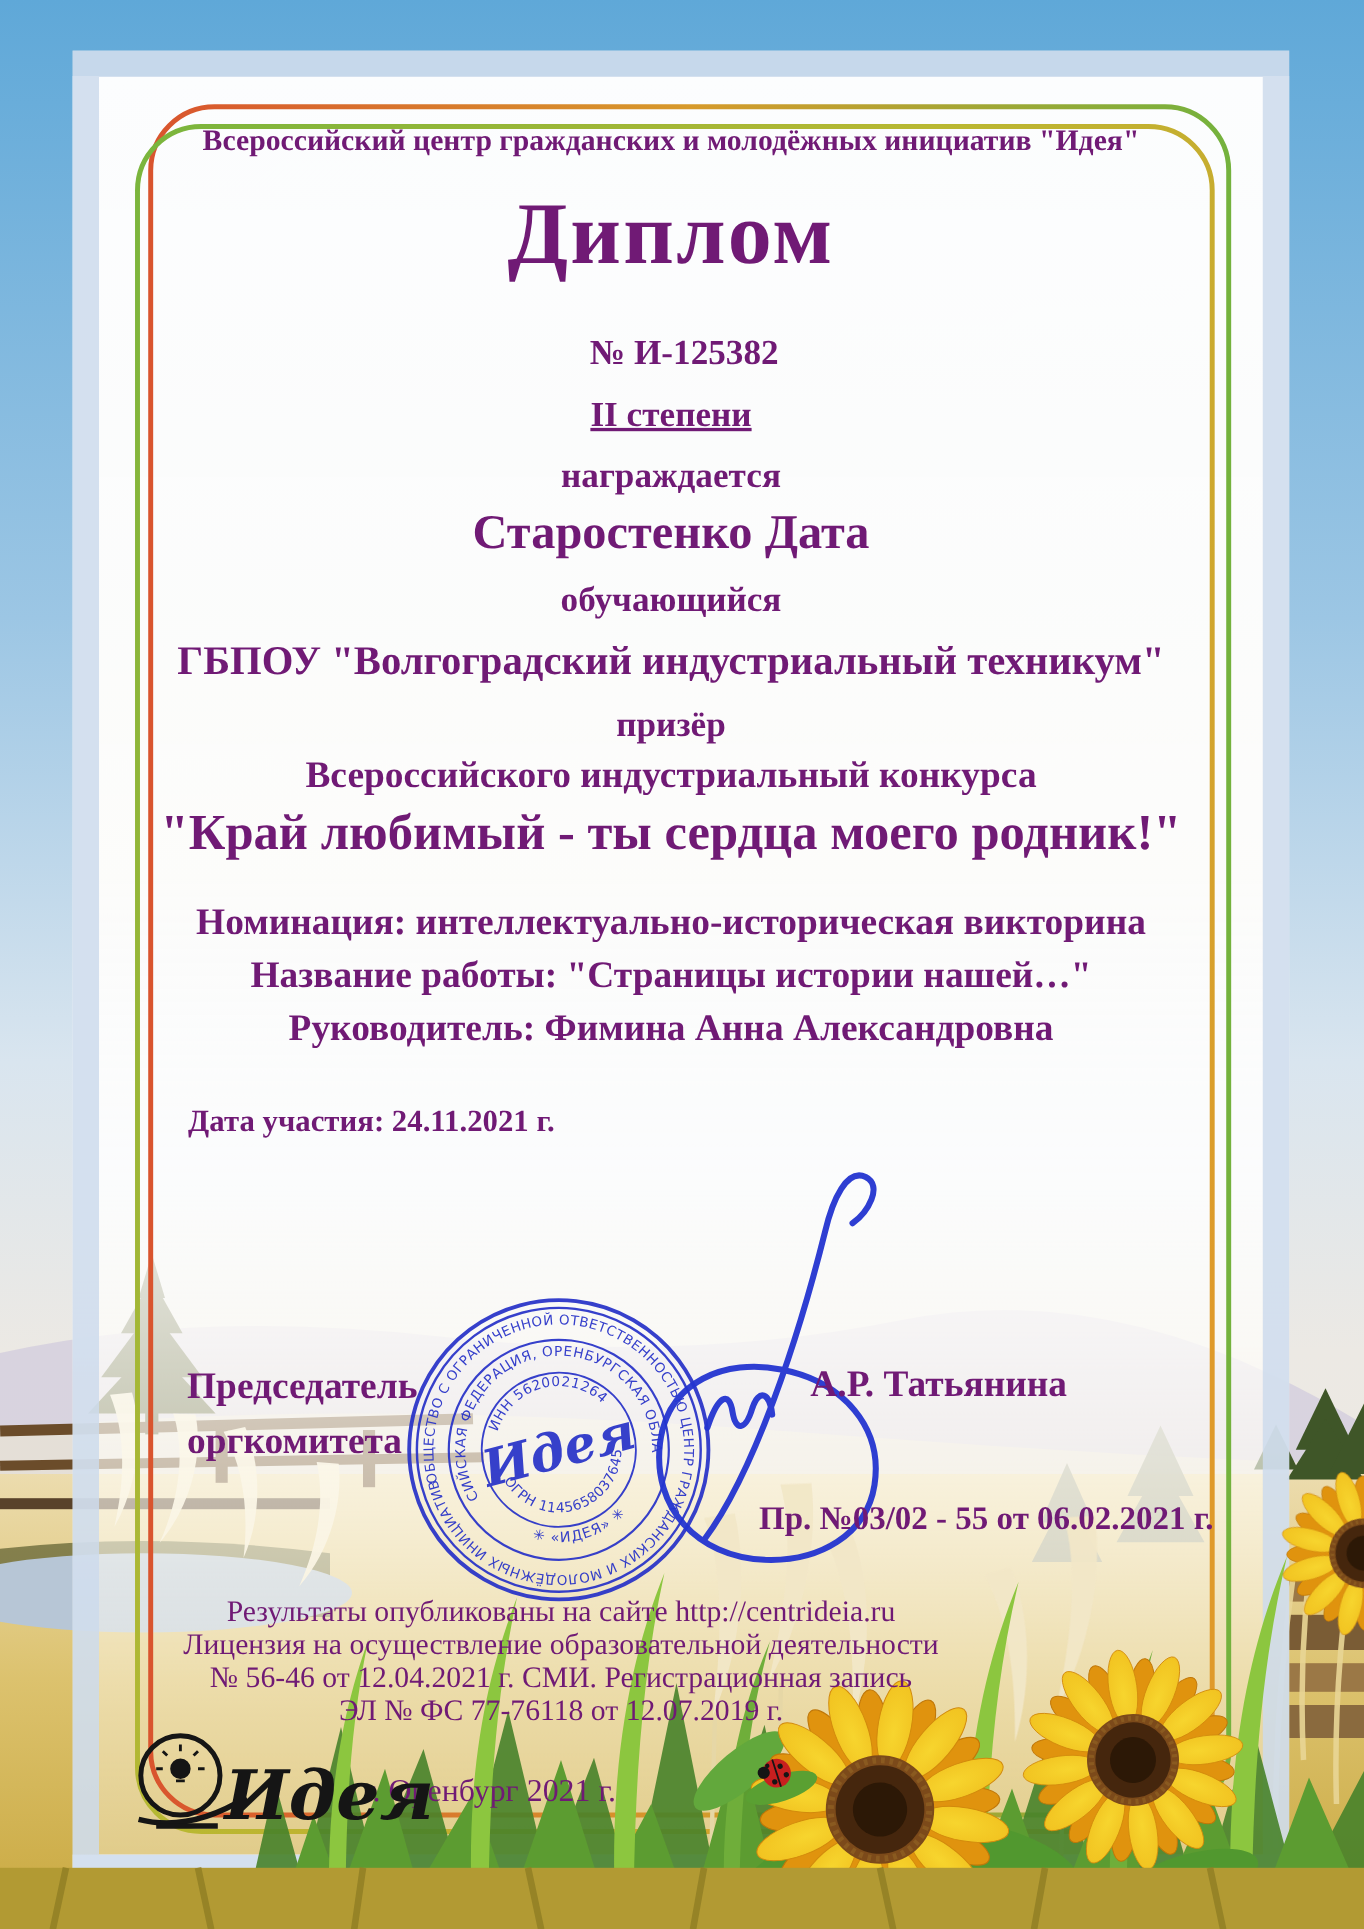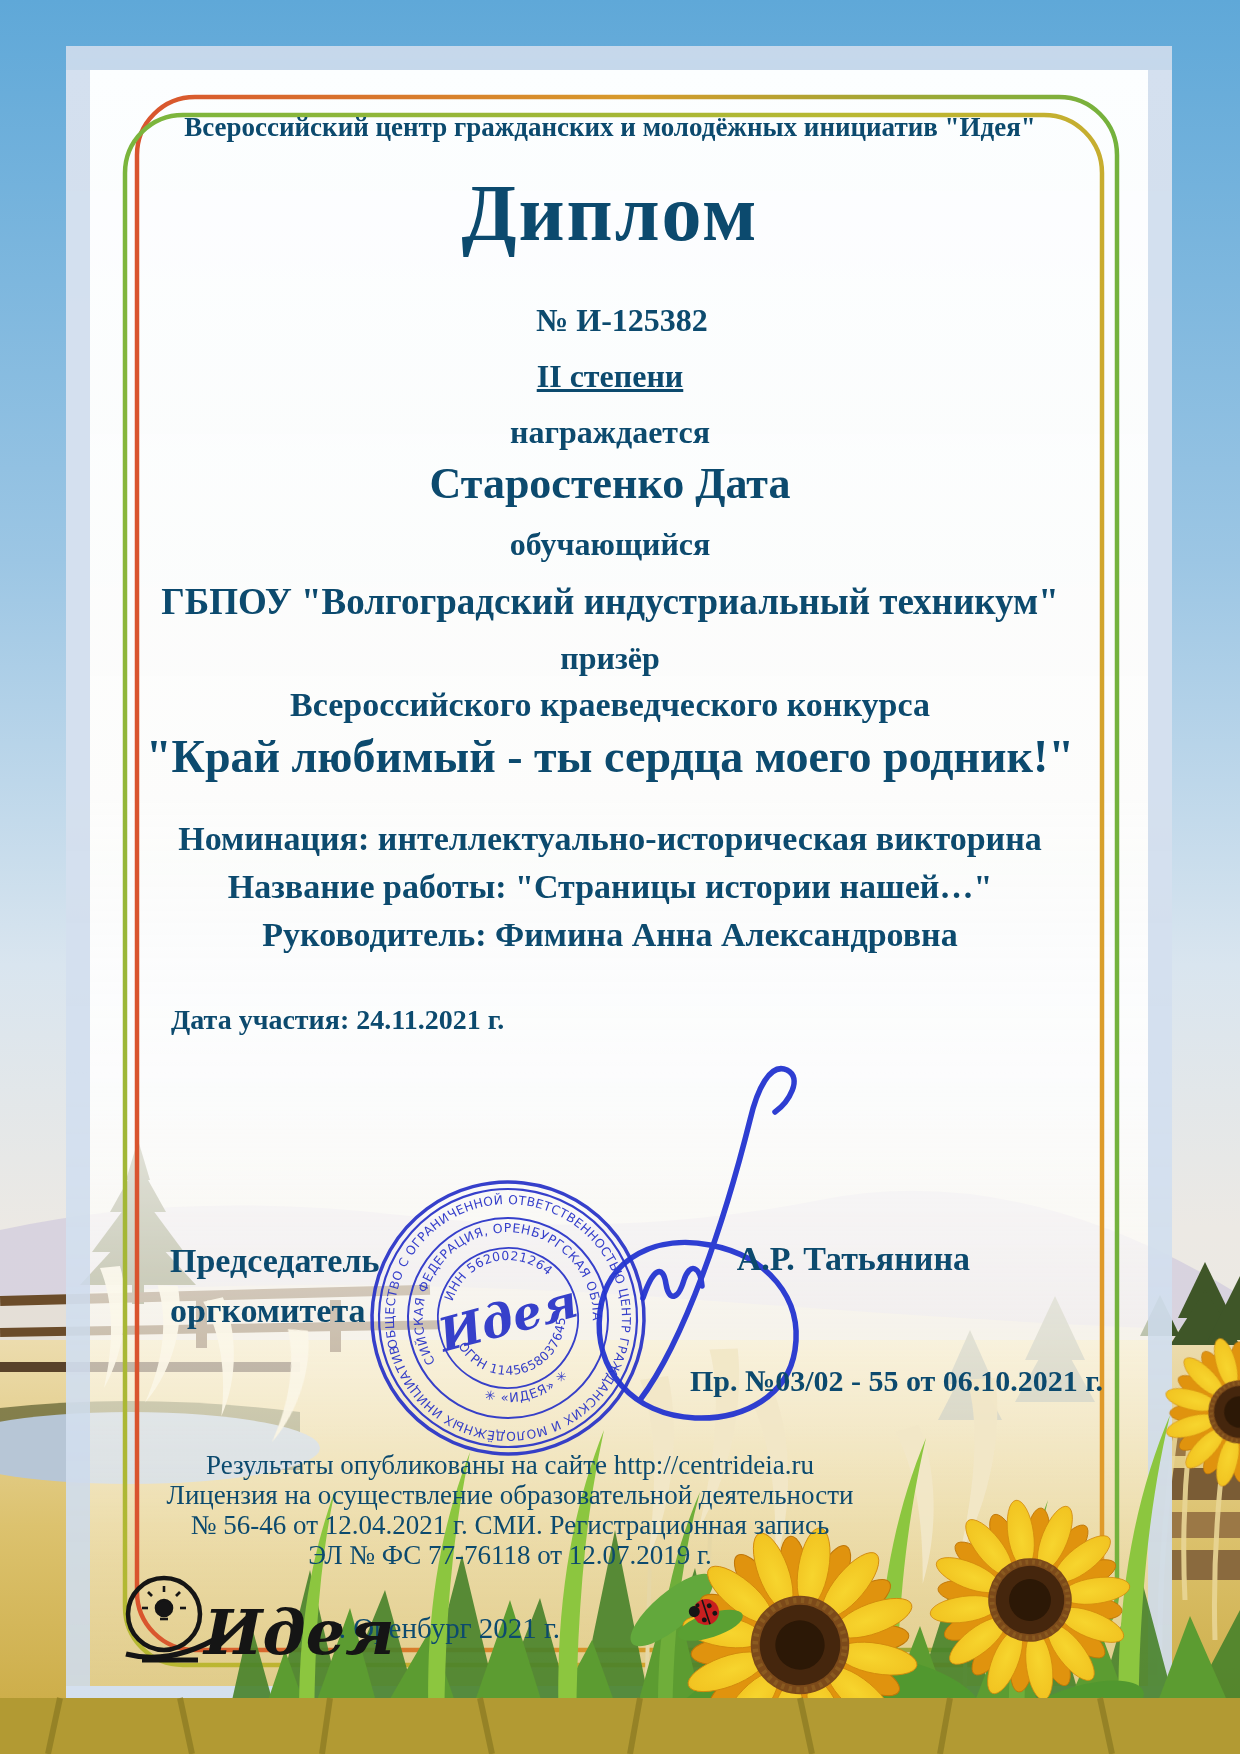--- a/index.html
+++ b/index.html
@@ -16,21 +16,21 @@
       rgba(255,255,255,0.98) 0%, rgba(254,253,251,0.97) 45%,
       rgba(255,255,255,0.88) 62%, rgba(255,253,246,0.66) 78%,
       rgba(255,250,238,0.45) 92%, rgba(255,250,238,0.38) 100%);
   }
   #frame-svg{z-index:2;}
   #fg-svg{z-index:3;}
   #stamp-svg{position:absolute;z-index:4;left:366px;top:1176px;width:284px;height:284px;}
   #sig-svg{position:absolute;z-index:5;left:545px;top:1040px;width:300px;height:400px;}
   .line{
     position:absolute;z-index:7;left:90px;width:1040px;text-align:center;
-    color:#0c4a6e;font-weight:bold;white-space:nowrap;
+    color:#701a75;font-weight:bold;white-space:nowrap;
   }
   .t-org{top:112px;font-size:27px;}
   .t-title{top:168px;font-size:80px;letter-spacing:2px;}
   .t-number{top:302px;font-size:32px;padding-left:12px;}
   .t-degree{top:358px;font-size:32px;text-decoration:underline;}
   .t-awarded{top:414px;font-size:32px;}
   .t-recipient{top:458px;font-size:44px;}
   .t-role{top:526px;font-size:32px;}
   .t-institution{top:580px;font-size:37px;}
   .t-result{top:640px;font-size:32px;}
@@ -289,33 +289,33 @@
 
 <div class="line t-org">Всероссийский центр гражданских и молодёжных инициатив "Идея"</div>
 <div class="line t-title">Диплом</div>
 <div class="line t-number">№ И-125382</div>
 <div class="line t-degree">II степени</div>
 <div class="line t-awarded">награждается</div>
 <div class="line t-recipient">Старостенко Дата</div>
 <div class="line t-role">обучающийся</div>
 <div class="line t-institution">ГБПОУ "Волгоградский индустриальный техникум"</div>
 <div class="line t-result">призёр</div>
-<div class="line t-contest-type">Всероссийского краеведческого конкурса</div>
+<div class="line t-contest-type">Всероссийского индустриальный конкурса</div>
 <div class="line t-contest-title">"Край любимый - ты сердца моего родник!"</div>
 <div class="line t-nomination">Номинация: интеллектуально-историческая викторина</div>
 <div class="line t-work">Название работы: "Страницы истории нашей…"</div>
 <div class="line t-supervisor">Руководитель: Фимина Анна Александровна</div>
 <div class="line t-date">Дата участия: 24.11.2021 г.</div>
 
 <div class="line t-chairman">
   <div>Председатель</div>
   <div>оргкомитета</div>
 </div>
 <div class="line t-signer">А.Р. Татьянина</div>
-<div class="line t-protocol">Пр. №03/02 - 55 от 06.10.2021 г.</div>
+<div class="line t-protocol">Пр. №03/02 - 55 от 06.02.2021 г.</div>
 
 <div class="line t-footer f1">Результаты опубликованы на сайте http://centrideia.ru</div>
 <div class="line t-footer f2">Лицензия на осуществление образовательной деятельности</div>
 <div class="line t-footer f3">№ 56-46 от 12.04.2021 г. СМИ. Регистрационная запись</div>
 <div class="line t-footer f4">ЭЛ № ФС 77-76118 от 12.07.2019 г.</div>
 <div class="line t-city">г. Оренбург 2021 г.</div>
 
 <svg id="logo" viewBox="0 0 320 140">
   <g stroke="#151515" fill="none" stroke-width="4.5">
     <circle cx="52" cy="52" r="36"></circle>

